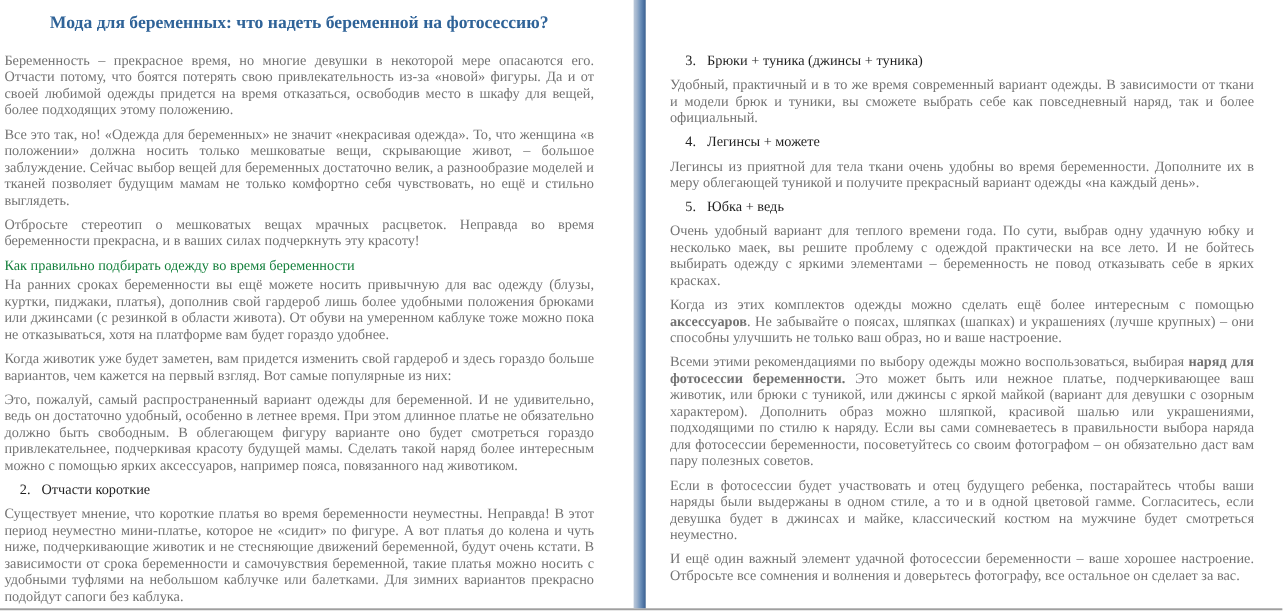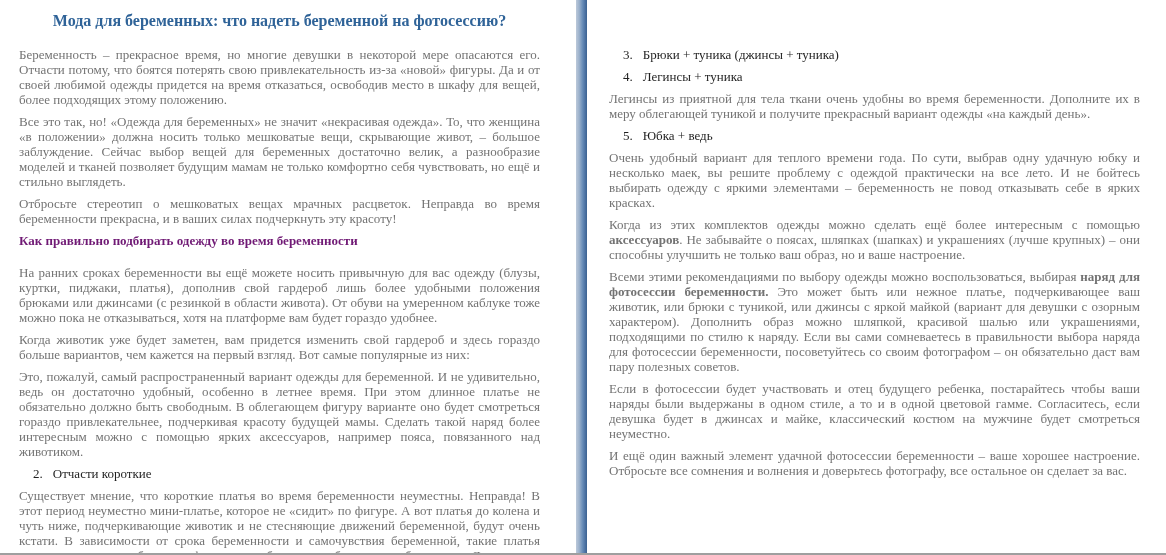--- a/index.html
+++ b/index.html
@@ -11,21 +11,21 @@
   }
   .page {
     display: flex;
     width: 1166px; height: 555px;
     box-sizing: border-box;
     border-bottom: 2px solid #9f9f9f;
     overflow: hidden;
     background: #ffffff;
   }
   .col { box-sizing: border-box; overflow: hidden; }
-  .col-left  { width: 576px; padding: 5px 36px 0 19px; border-radius: 15px; }
+  .col-left  { width: 576px; padding: 5px 36px 0 4px; border-radius: 15px; }
   .col-right { width: 579px; padding: 42px 26px 12px 22px; }
   .divider {
     width: 11px; height: 555px;
     background: linear-gradient(to right,
       #bcc9da 0%, #9db2cc 28%, #6b8fb9 58%, #4a70a1 85%, #3d628f 100%);
   }
   .doc-title {
     color: #2f6398;
     font-weight: bold;
     font-size: 16px;
@@ -34,25 +34,25 @@
     margin: 6px 0 17px 0;
   }
   .para {
     font-size: 13px;
     line-height: 15px;
     color: #737373;
     text-align: justify;
     margin: 0 0 7px 0;
   }
   .heading {
-    color: #701a75;
-    font-weight: bold;
+    color: #15803d;
+    font-weight: normal;
     font-size: 13px;
     line-height: 16px;
-    margin: 2px 0 16px 0;
+    margin: 2px 0 2px 0;
   }
   .list-item {
     font-size: 13px;
     line-height: 15px;
     color: #1f1f1f;
     margin: 5px 0 7px 0;
     padding-left: 14px;
   }
   .list-item .num { display: inline-block; margin-right: 10px; }
   .bold-run { font-weight: bold; margin-top: 48px; }
@@ -69,21 +69,22 @@
       <div class="heading">Как правильно подбирать одежду  во время беременности</div>
       <p class="para">На ранних сроках беременности вы ещё можете носить привычную для вас одежду (блузы, куртки, пиджаки, платья), дополнив свой гардероб лишь более удобными положения брюками или джинсами (с резинкой в области живота). От обуви на умеренном каблуке тоже можно пока не отказываться, хотя на платформе вам будет гораздо удобнее.</p>
       <p class="para">Когда животик уже будет заметен, вам придется изменить свой гардероб и здесь гораздо больше вариантов, чем кажется на первый взгляд. Вот самые популярные из них:</p>
       <p class="para">Это, пожалуй, самый распространенный вариант одежды для беременной. И не удивительно, ведь он достаточно удобный, особенно в летнее время. При этом длинное платье не обязательно должно быть свободным. В облегающем фигуру варианте оно будет смотреться гораздо привлекательнее, подчеркивая красоту будущей мамы. Сделать такой наряд более интересным можно с помощью ярких аксессуаров, например пояса, повязанного над животиком.</p>
       <div class="list-item"><span class="num">2.</span><span>Отчасти короткие</span></div>
       <p class="para">Существует мнение, что короткие платья во время беременности неуместны. Неправда! В этот период неуместно мини-платье, которое не «сидит» по фигуре. А вот платья до колена и чуть ниже, подчеркивающие животик и не стесняющие движений беременной, будут очень кстати. В зависимости от срока беременности и самочувствия беременной, такие платья можно носить с удобными туфлями на небольшом каблучке или балетками. Для зимних вариантов прекрасно подойдут сапоги без каблука.</p>
     </div>
   <div class="divider"></div>
   <div class="col col-right">
       <div class="list-item"><span class="num">3.</span><span>Брюки + туника (джинсы + туника)</span></div>
-      <div class="list-item"><span class="num">4.</span><span>Легинсы + туника</span></div>
+      <p class="para">Удобный, практичный и в то же время современный вариант одежды. В зависимости от ткани и модели брюк и туники, вы сможете выбрать себе как повседневный наряд, так и более официальный.</p>
+      <div class="list-item"><span class="num">4.</span><span>Легинсы + можете</span></div>
       <p class="para">Легинсы из приятной для тела ткани очень удобны во время беременности. Дополните их в меру облегающей туникой и получите прекрасный вариант одежды «на каждый день».</p>
       <div class="list-item"><span class="num">5.</span><span>Юбка + ведь</span></div>
       <p class="para">Очень удобный вариант для теплого времени года. По сути, выбрав одну удачную юбку и несколько маек, вы решите проблему с одеждой практически на все лето. И не бойтесь выбирать одежду с яркими элементами – беременность  не повод отказывать себе в ярких красках.</p>
       <p class="para"><span>Когда из этих комплектов одежды можно сделать ещё более интересным с помощью </span><span class="bold-run">аксессуаров</span><span>. Не забывайте о поясах, шляпках (шапках) и украшениях (лучше крупных) – они способны улучшить не только ваш образ, но и ваше настроение.</span></p>
       <p class="para"><span>Всеми этими рекомендациями по выбору одежды можно воспользоваться, выбирая </span><span class="bold-run">наряд для фотосессии беременности.</span><span> Это может быть или нежное платье, подчеркивающее ваш животик, или брюки с туникой, или джинсы с яркой майкой (вариант для девушки с озорным характером). Дополнить образ можно шляпкой, красивой шалью или украшениями, подходящими по стилю к наряду. Если вы сами сомневаетесь в правильности выбора наряда для фотосессии беременности, посоветуйтесь со своим фотографом – он обязательно даст вам пару полезных советов.</span></p>
       <p class="para">Если в фотосессии будет участвовать и отец будущего ребенка, постарайтесь чтобы ваши наряды были выдержаны в одном стиле, а то и в одной цветовой гамме. Согласитесь, если девушка будет в джинсах и майке, классический костюм на мужчине будет смотреться неуместно.</p>
       <p class="para">И ещё один важный элемент удачной фотосессии беременности – ваше хорошее настроение. Отбросьте все сомнения и волнения и доверьтесь фотографу, все остальное он сделает за вас.</p>
     </div>
 </div>
 

